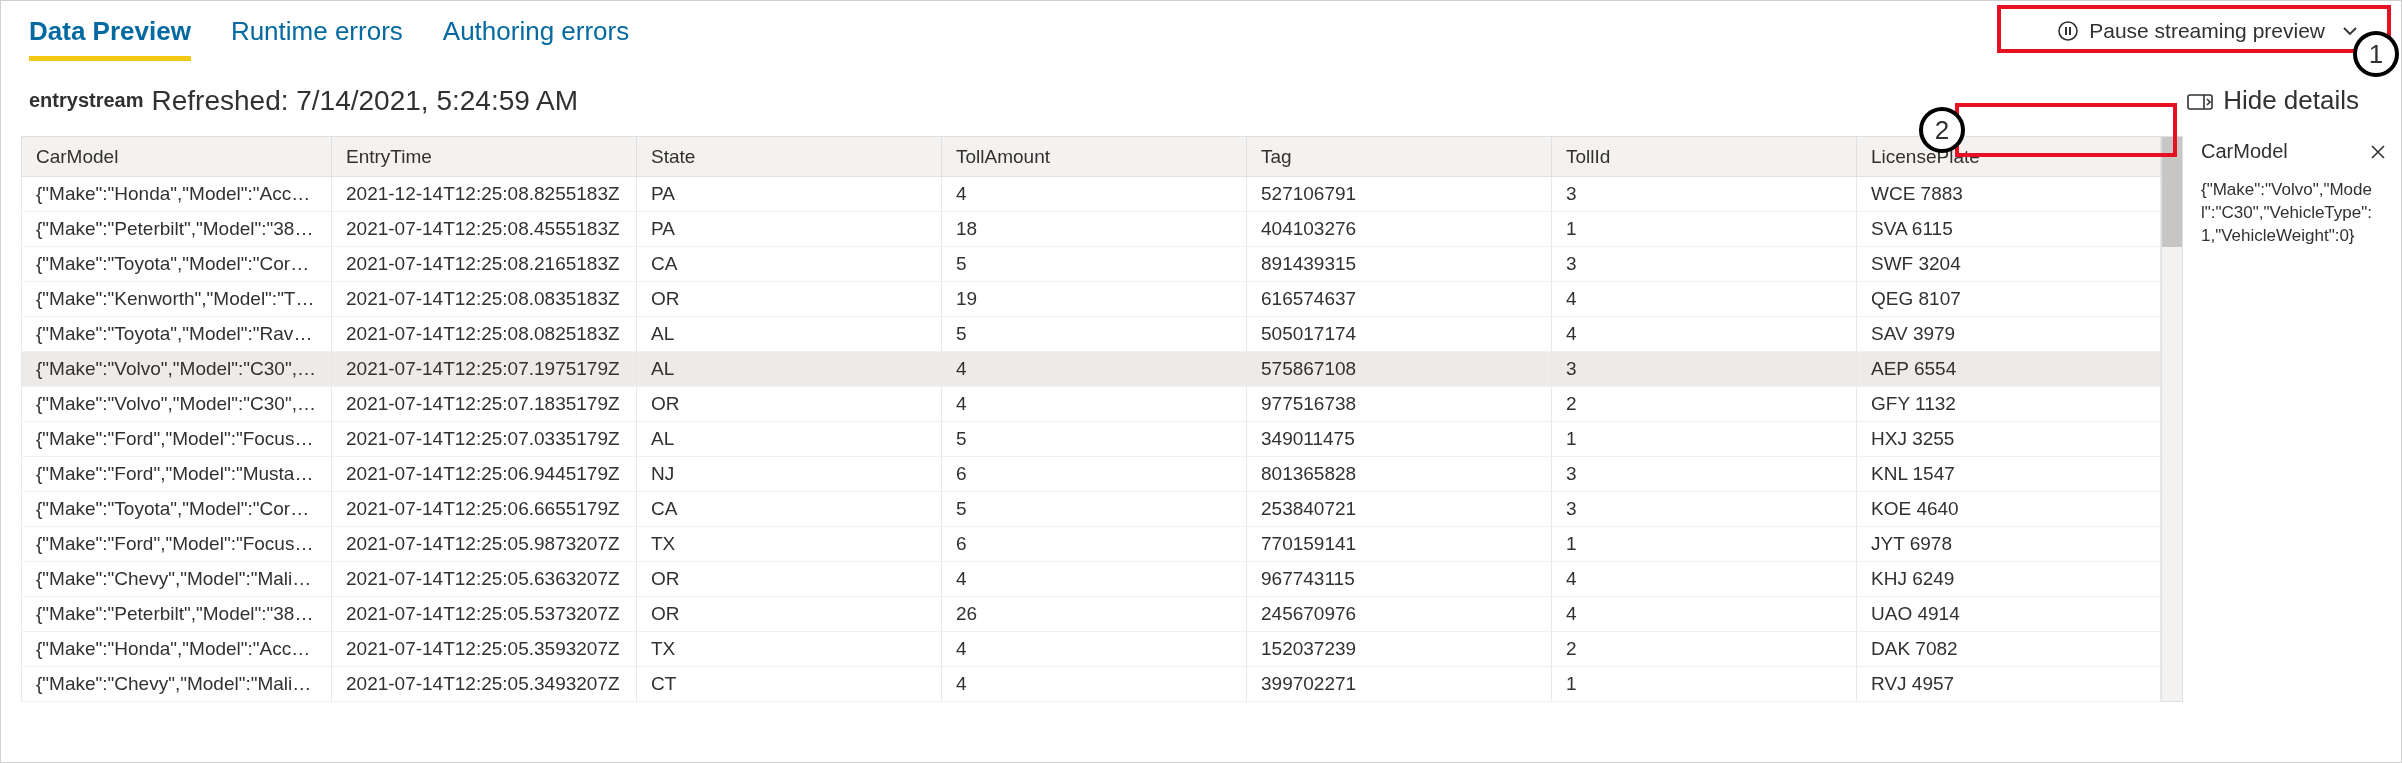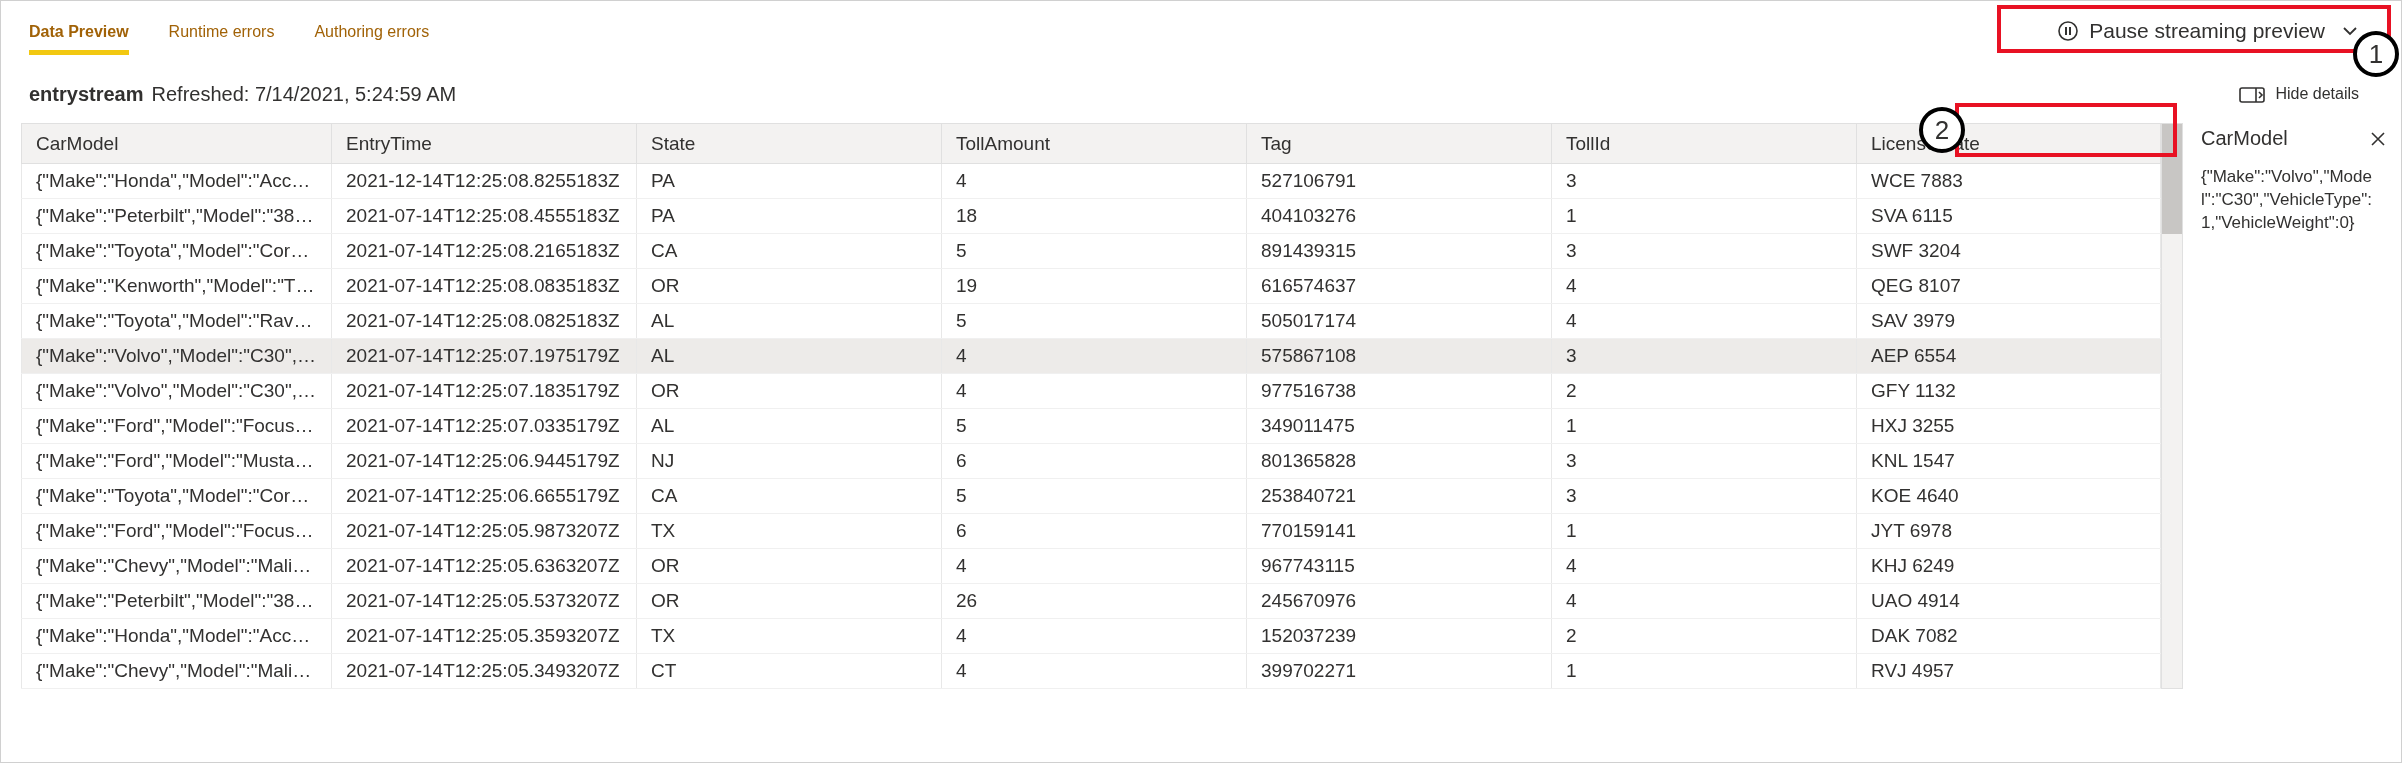--- a/index.html
+++ b/index.html
@@ -1,35 +1,35 @@
 <!DOCTYPE html>
 <html><head>
 <meta charset="utf-8">
 <style>
   * { box-sizing: border-box; margin: 0; padding: 0; }
   html, body { width: 2402px; height: 763px; font-family: "Segoe UI", Arial, sans-serif; font-size: 20px; color: #323130; background: #fff; }
   .root { width: 100%; height: 100%; display: flex; flex-direction: column; border: 1px solid #d0d0d0; position: relative; }
 
   
   .tabstrip { display: flex; align-items: center; height: 60px; padding: 0 28px; gap: 40px; border-bottom: 1px solid #fff; }
-  .tab { font-size: 16px; font-weight: 400; color: #a16207; padding: 14px 0 12px 0; position: relative; cursor: pointer; }
+  .tab { font-size: 26px; font-weight: 400; color: #0369a1; padding: 14px 0 12px 0; position: relative; cursor: pointer; }
   .tab.active { font-weight: 600; }
   .tab.active::after { content: ""; position: absolute; left: 0; right: 0; bottom: -2px; height: 5px; background: #f2c811; }
 
   .right-actions { margin-left: auto; display: flex; align-items: center; gap: 12px; text-align: right; }
   .pause-btn { display: flex; align-items: center; gap: 10px; font-size: 21px; color: #323130; padding: 6px 14px; cursor: pointer; }
   .chev { margin-left: 6px; }
   .callout-red { position: absolute; border: 4px solid #e81123; pointer-events: none; z-index: 5; }
   .callnum { position: absolute; width: 46px; height: 46px; border-radius: 50%; border: 4px solid #000; background: #fff; display: flex; align-items: center; justify-content: center; font-size: 26px; font-weight: 400; z-index: 6; pointer-events: none; }
 
   
   .subheader { display: flex; align-items: center; padding: 18px 28px 14px 28px; }
   .stream-name { font-weight: 700; font-size: 20px; }
-  .refresh-text { font-size: 20px; color: #323130; margin-left: 8px; }
-  .hide-details { margin-left: auto; display: flex; align-items: center; gap: 12px; font-size: 16px; cursor: pointer; padding: 6px 14px; }
+  .refresh-text { font-size: 28px; color: #323130; margin-left: 8px; }
+  .hide-details { margin-left: auto; display: flex; align-items: center; gap: 12px; font-size: 26px; cursor: pointer; padding: 6px 14px; }
   .hide-details .iconbox { width: 24px; height: 18px; }
 
   
   .body { flex: 1; display: flex; overflow: hidden; }
   .grid-wrap { flex: 1; display: flex; flex-direction: column; padding: 0 4px 0 20px; overflow: hidden; }
   .details-pane { width: 214px; border-left: 0; padding: 0 14px; font-size: 18px; }
   .details-head { display: flex; align-items: center; justify-content: space-between; padding: 4px 0 16px 0; }
   .details-head .title { font-size: 20px; }
   .details-close { font-size: 20px; cursor: pointer; }
   .details-body { font-size: 17px; color: #323130; word-break: break-all; line-height: 1.35; }

